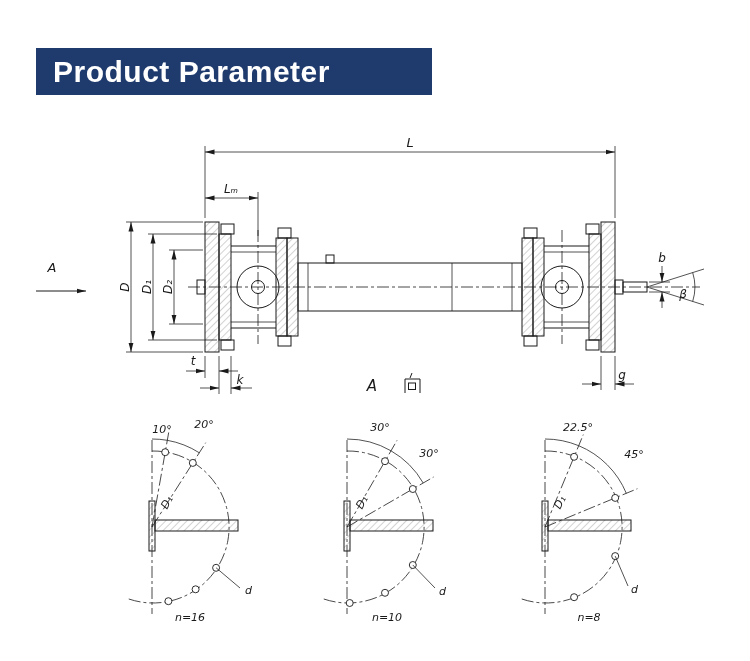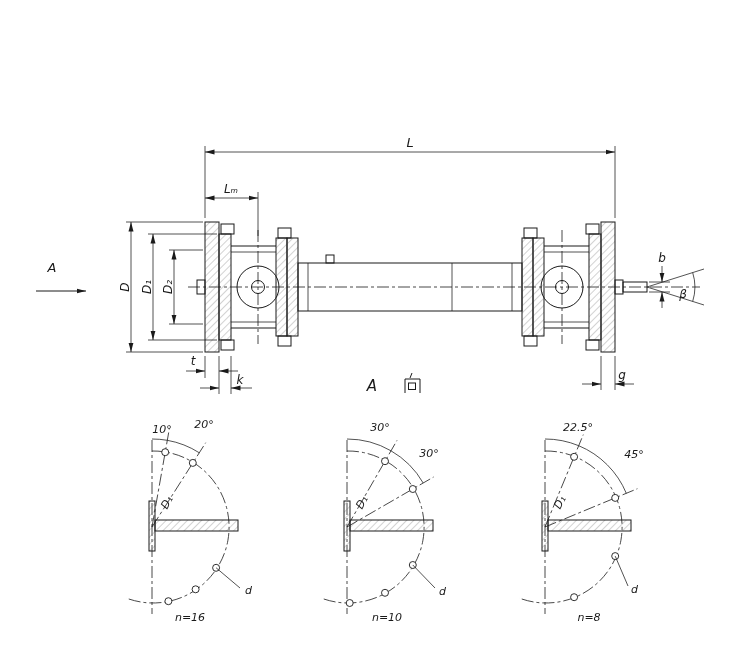--- a/index.html
+++ b/index.html
@@ -19,20 +19,23 @@
   .dimb{font-size:13px;font-style:italic;}
   .ang{font-size:11px;font-style:italic;}
   .nn{font-size:11px;font-style:italic;}
   .lab{font-size:15px;font-style:italic;}
 </style>
 </head>
 <body>
 
 <div class="page">
 
+  <div class="banner" style="background: rgb(31, 58, 109); color: rgb(255, 255, 255);">
+    <span class="title">Product Parameter</span>
+  </div>
 
   <svg width="750" height="661" viewBox="0 0 750 661">
     <defs>
       <marker id="arr" viewBox="0 0 10 8" markerWidth="10" markerHeight="8" refX="9.5" refY="4" orient="auto-start-reverse" markerUnits="userSpaceOnUse">
         <path d="M0,1.5 L9.5,4 L0,6.5 Z" fill="#1a1a1a"></path>
       </marker>
       <pattern id="hatch" width="5" height="5" patternUnits="userSpaceOnUse" patternTransform="rotate(45)">
         <line x1="0" y1="0" x2="0" y2="5" stroke="#666" stroke-width="0.6"></line>
       </pattern>
     </defs>

